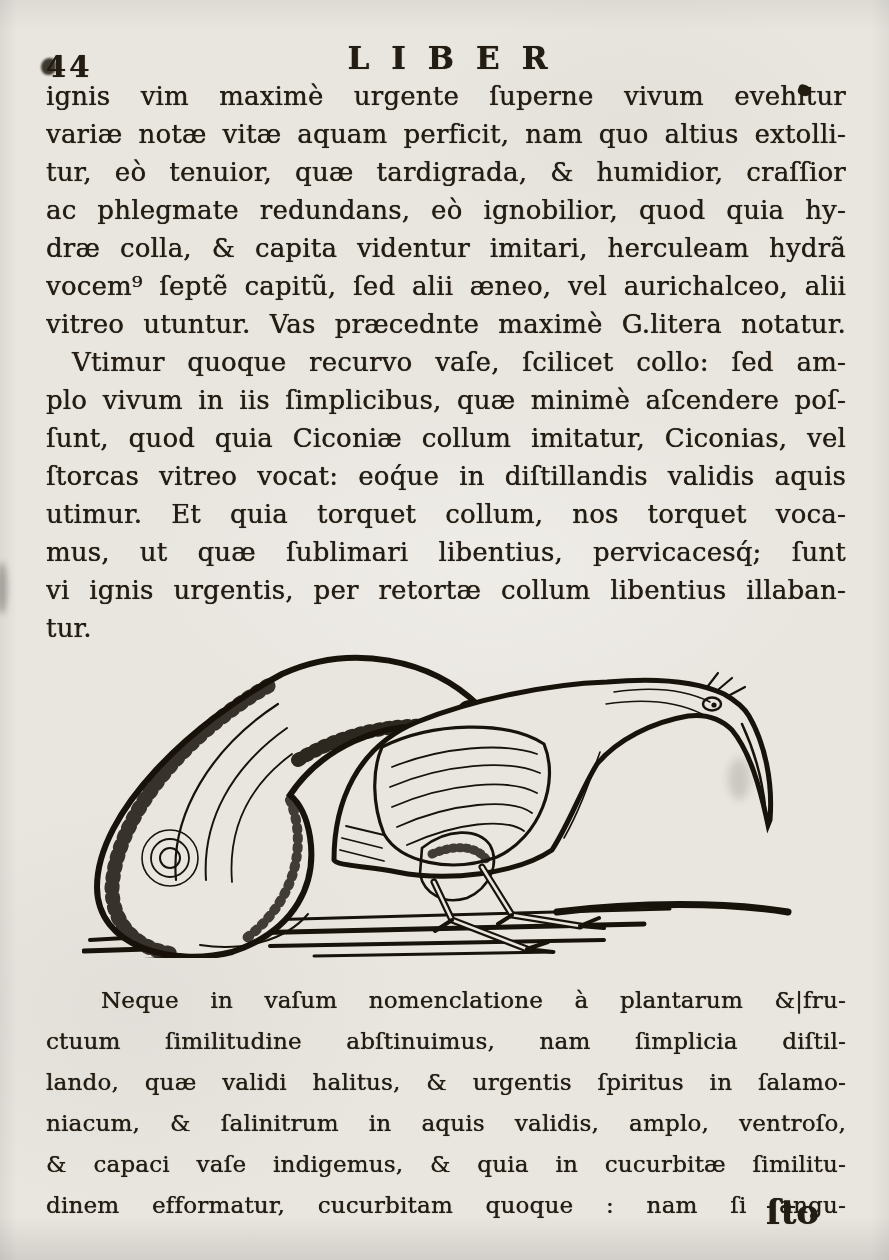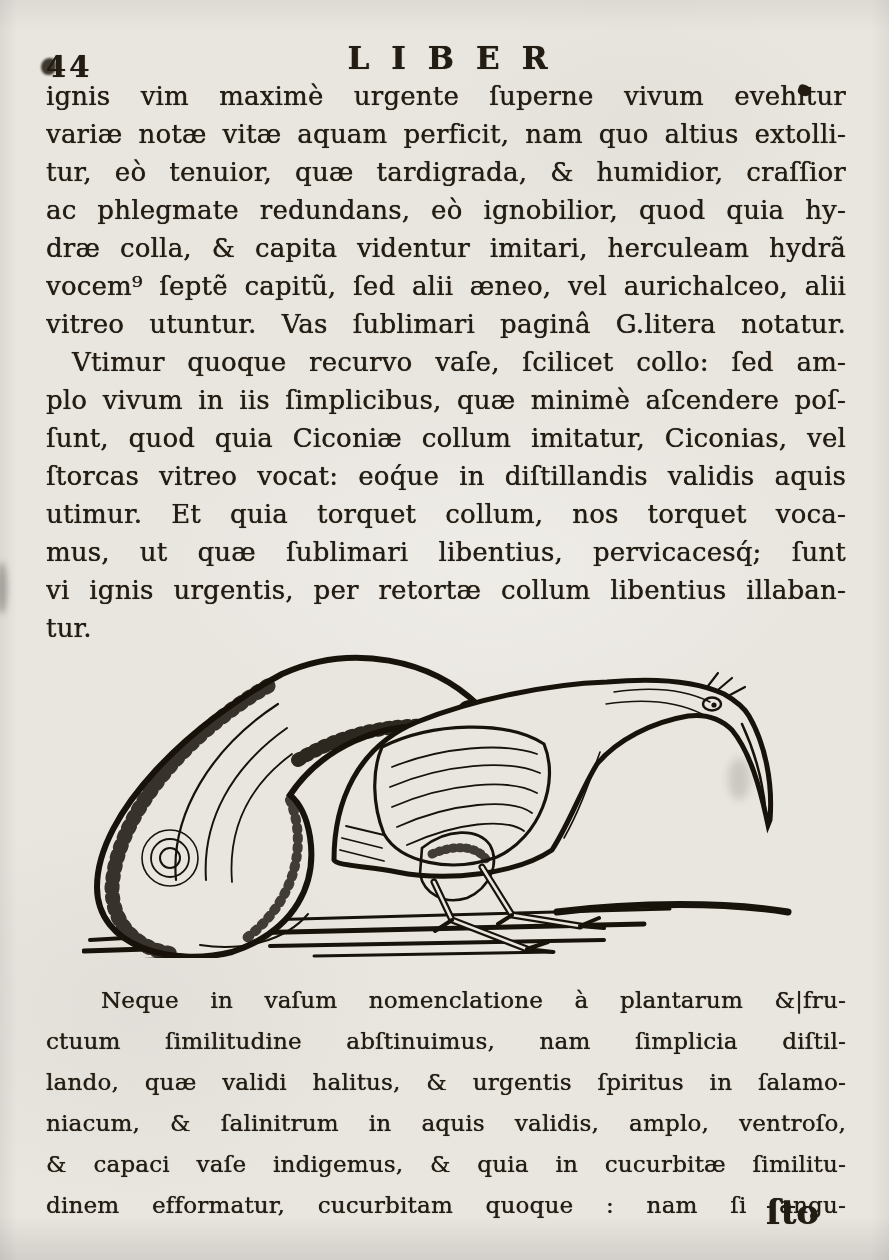--- a/index.html
+++ b/index.html
@@ -62,21 +62,21 @@
   <div class="runhead ink">LIBER</div>
   <div class="pagenum ink">44</div>
 
   <div class="tblock blockA">
     <span class="ln j ink">ignis vim maximè urgente ſuperne vivum evehitur</span>
     <span class="ln j ink">variæ notæ vitæ aquam perficit, nam quo altius extolli-</span>
     <span class="ln j ink">tur, eò tenuior, quæ tardigrada, &amp; humidior, craſſior</span>
     <span class="ln j ink">ac phlegmate redundans, eò ignobilior, quod quia hy-</span>
     <span class="ln j ink">dræ colla, &amp; capita videntur imitari, herculeam hydrã</span>
     <span class="ln j ink">vocem⁹ ſeptẽ capitũ, ſed alii æneo, vel aurichalceo, alii</span>
-    <span class="ln j ink">vitreo utuntur. Vas ſublimari paginâ G.litera notatur.</span>
+    <span class="ln j ink">vitreo utuntur. Vas præcednte maximè G.litera notatur.</span>
     <span class="ln j ind1 ink">Vtimur quoque recurvo vaſe, ſcilicet collo: ſed am-</span>
     <span class="ln j ink">plo vivum in iis ſimplicibus, quæ minimè aſcendere poſ-</span>
     <span class="ln j ink">ſunt, quod quia Ciconiæ collum imitatur, Ciconias, vel</span>
     <span class="ln j ink">ſtorcas vitreo vocat: eoq́ue in diſtillandis validis aquis</span>
     <span class="ln j ink">utimur. Et quia torquet collum, nos torquet voca-</span>
     <span class="ln j ink">mus, ut quæ ſublimari libentius, pervicacesq́; ſunt</span>
     <span class="ln j ink">vi ignis urgentis, per retortæ collum libentius illaban-</span>
     <span class="ln ink">tur.</span>
   </div>
 

